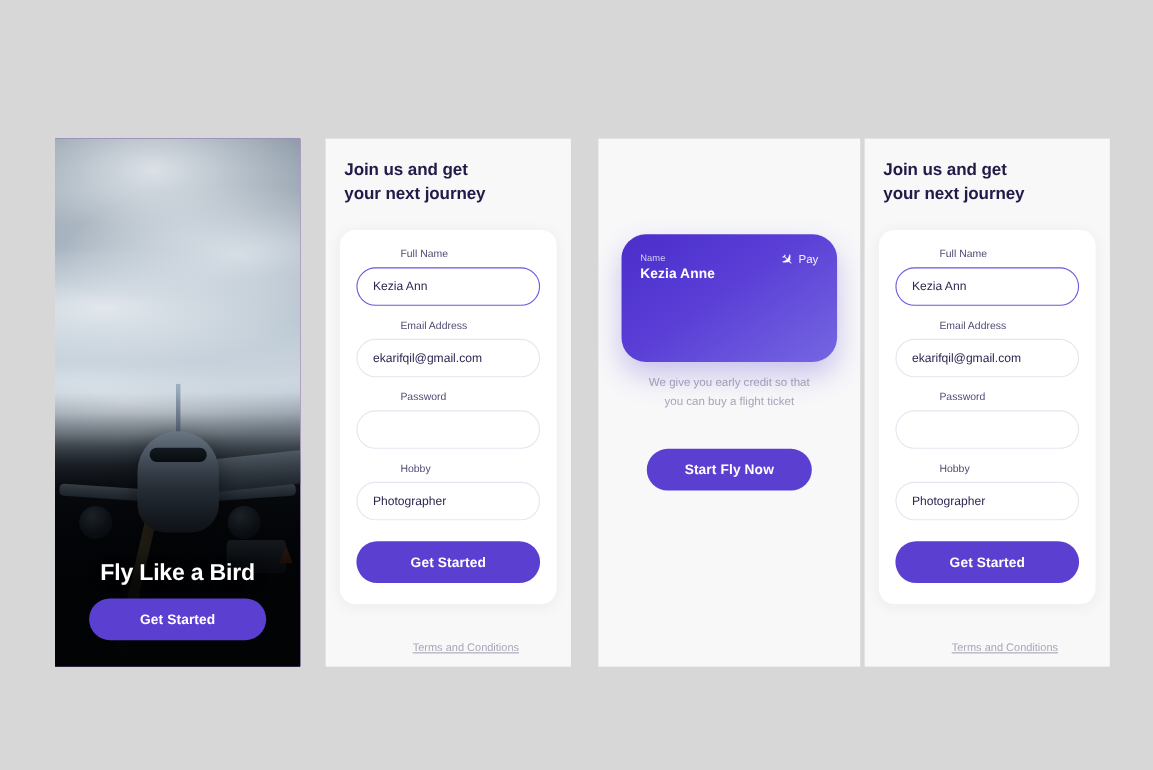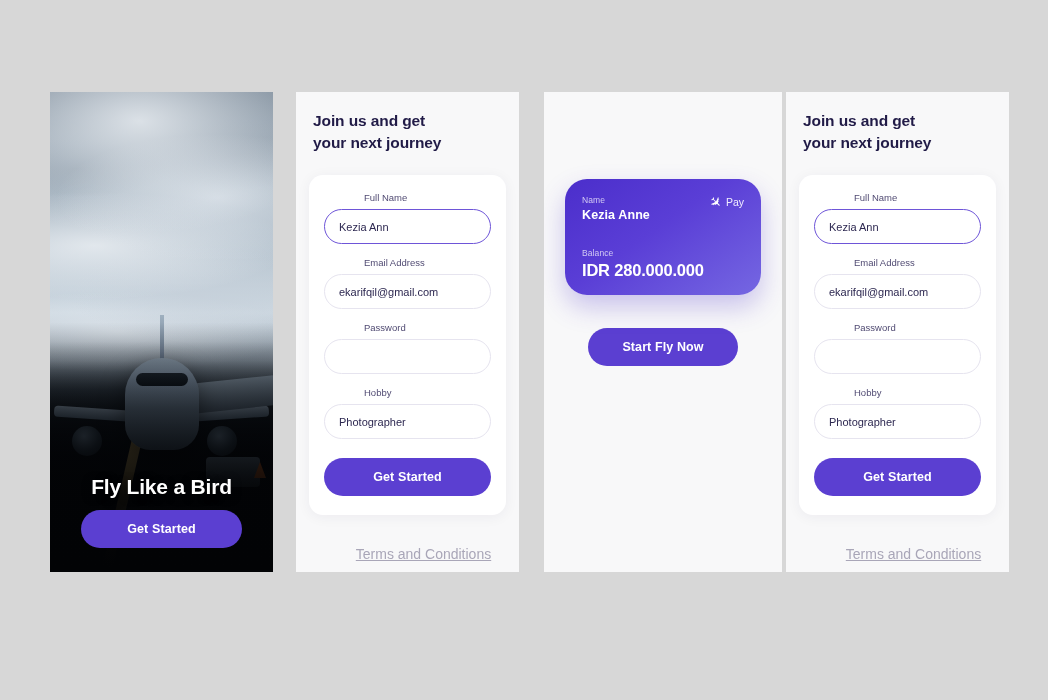--- a/index.html
+++ b/index.html
@@ -15,21 +15,21 @@
   .stage {
     position: relative;
     width: 1048px;
     height: 700px;
     background: #d7d7d7;
   }
 
   
   .screen {
     position: absolute;
-    top: 92px;
+    top: 126px;
     height: 480px;
     background: #f8f8f9;
     overflow: hidden;
   }
 
   #screen-onboarding { left: 50px;  width: 223px; background: #4c1d95; }
   #screen-signup-a   { left: 296px; width: 223px; }
   #screen-bonus      { left: 544px; width: 238px; }
   #screen-signup-b   { left: 786px; width: 223px; }
 
@@ -227,21 +227,21 @@
   .field-input::placeholder { color: #b9b5cb; }
   .field-input.is-focused {
     border: 1.5px solid #6e55d8;
     caret-color: #2c2750;
   }
   .terms-row {
     margin-top: 30px;
     text-align: center;
   }
   .terms-link {
-    font-size: 14px;
+    font-size: 10px;
     color: #a9a6b8;
     text-decoration: underline;
     cursor: pointer;
     margin-left: 32px;
   }
 
   
   .bonus-body { padding: 0 21px; }
   .balance-card {
     margin-top: 87px;
@@ -348,26 +348,26 @@
         <div class="bc-row">
           <div>
             <div class="bc-mini">Name</div>
             <div class="bc-name">Kezia Anne</div>
           </div>
           <div class="bc-pay">
             <span class="bc-pay-icon">✈</span>
             <span class="bc-pay-text">Pay</span>
           </div>
         </div>
-        <div class="bc-balance-block">
-          <div class="bc-mini">Balance</div>
-          <div class="bc-balance">IDR 280.000.000</div>
-        </div>
-      </div>
-
+      </div>
+
+      <div class="bonus-sub">
+        <div>We give you early credit so that</div>
+        <div>you can buy a flight ticket</div>
+      </div>
       <div class="bonus-btn-wrap">
         <button class="btn-primary">Start Fly Now</button>
       </div>
     </div>
   </div>
 
   <div class="screen" id="screen-signup-b">
     <div class="signup-head">
       <div>Join us and get</div>
       <div>your next journey</div>

